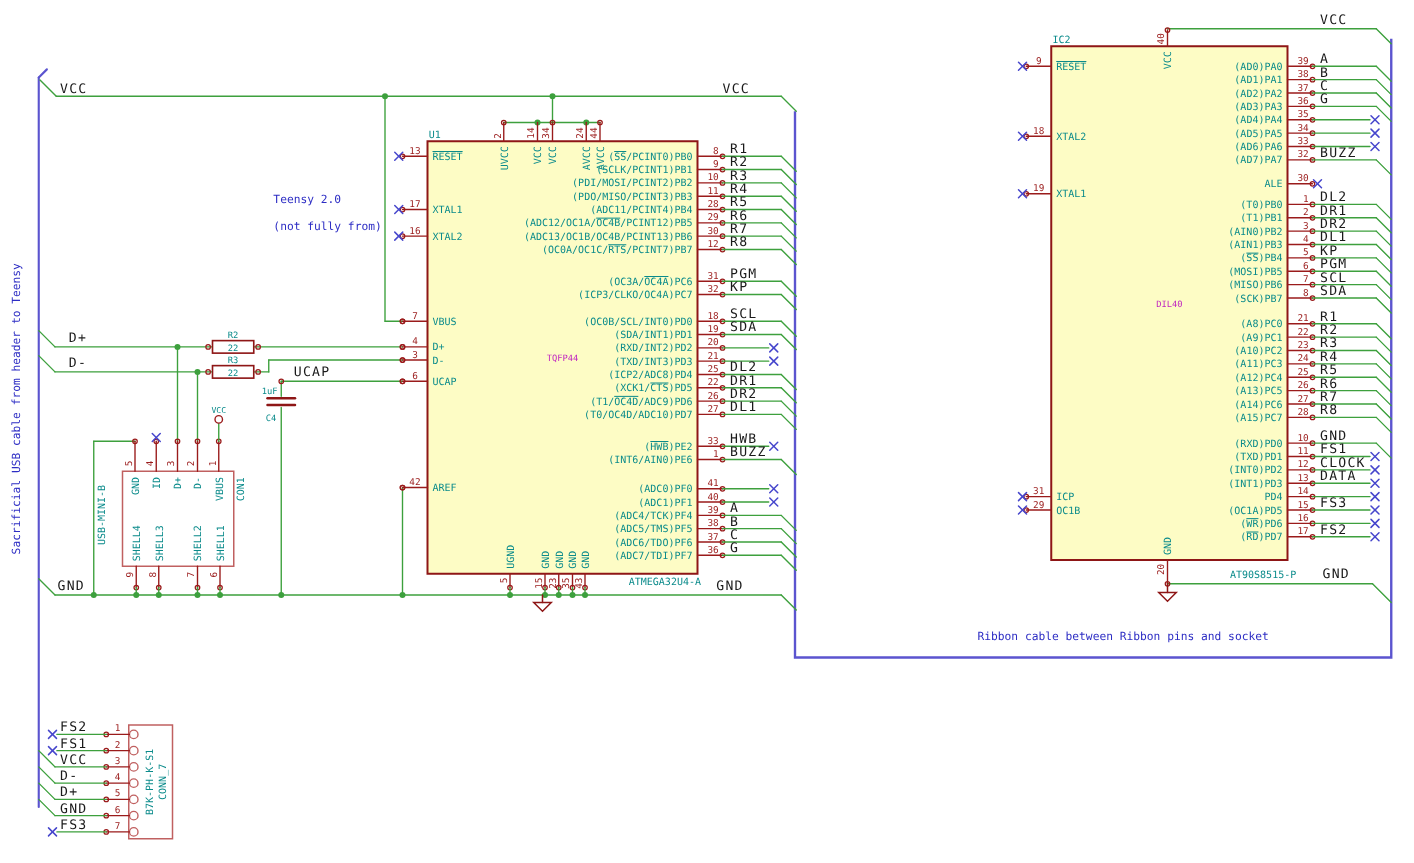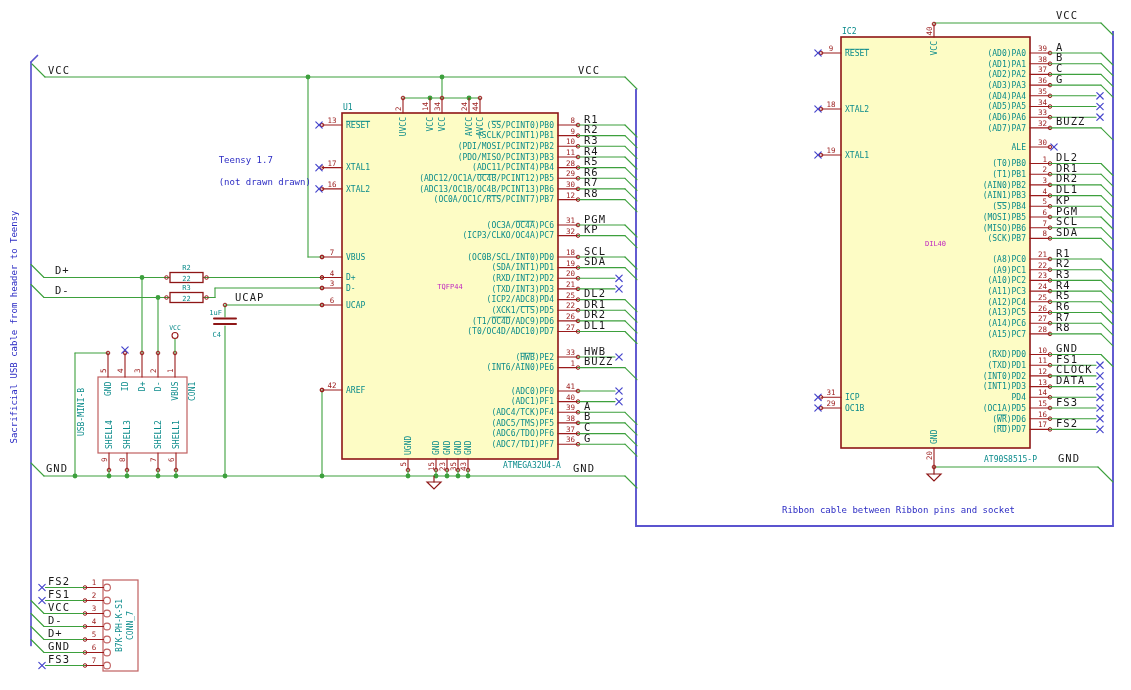--- a/index.html
+++ b/index.html
@@ -768,17 +768,17 @@
       </g>
       <g>
         <line x1="214" y1="318.5" x2="236" y2="318.5" stroke="#8e1616" stroke-width="2" stroke-linecap="round"></line>
         <line x1="214" y1="324" x2="236" y2="324" stroke="#8e1616" stroke-width="2" stroke-linecap="round"></line>
         <text x="0" y="0" fill="#0b8b8b" font-size="7px" text-anchor="end" transform="translate(222,315)"><tspan>1uF</tspan></text>
         <text x="0" y="0" fill="#0b8b8b" font-size="7px" text-anchor="end" transform="translate(221,337)"><tspan>C4</tspan></text>
       </g>
     </svg>
   <div class="side-note">Sacrificial USB cable from header to Teensy</div>
   <div class="note" style="left:197px;top:144px;">
-    <span>Teensy 1.7</span><br>
-    <span>(not drawn drawn)</span>
+    <span>Teensy 2.0</span><br>
+    <span>(not fully from)</span>
   </div>
   <div class="note" style="left:782px;top:505px;">Ribbon cable between Ribbon pins and socket</div>
 </div>
 
 </body></html>

